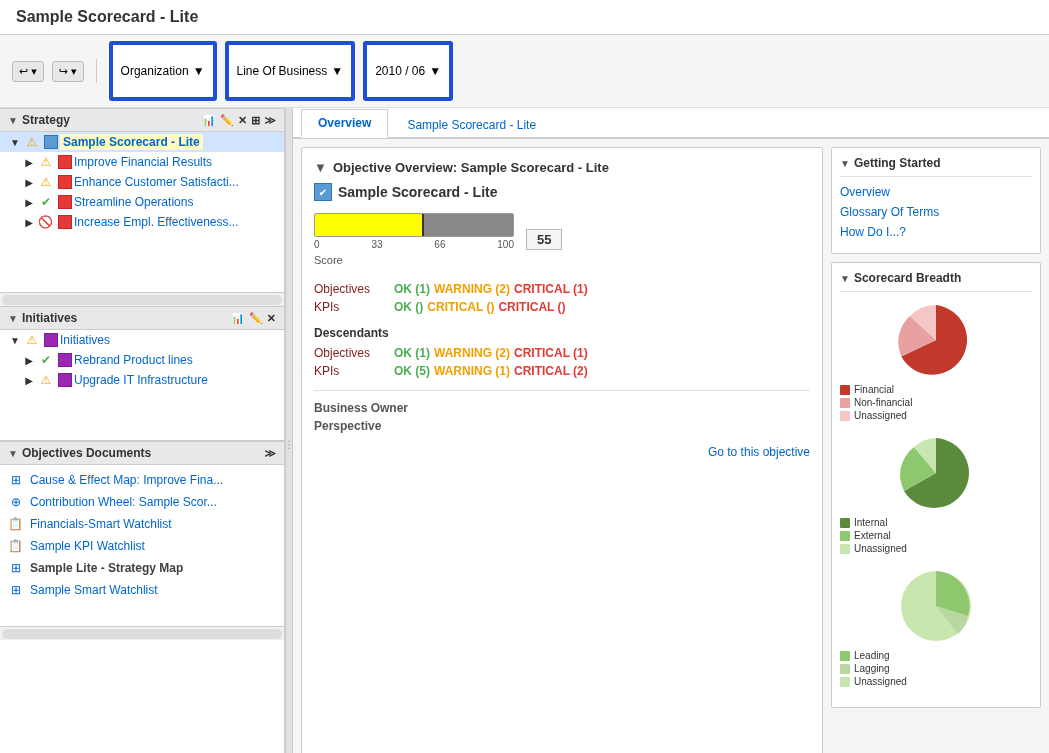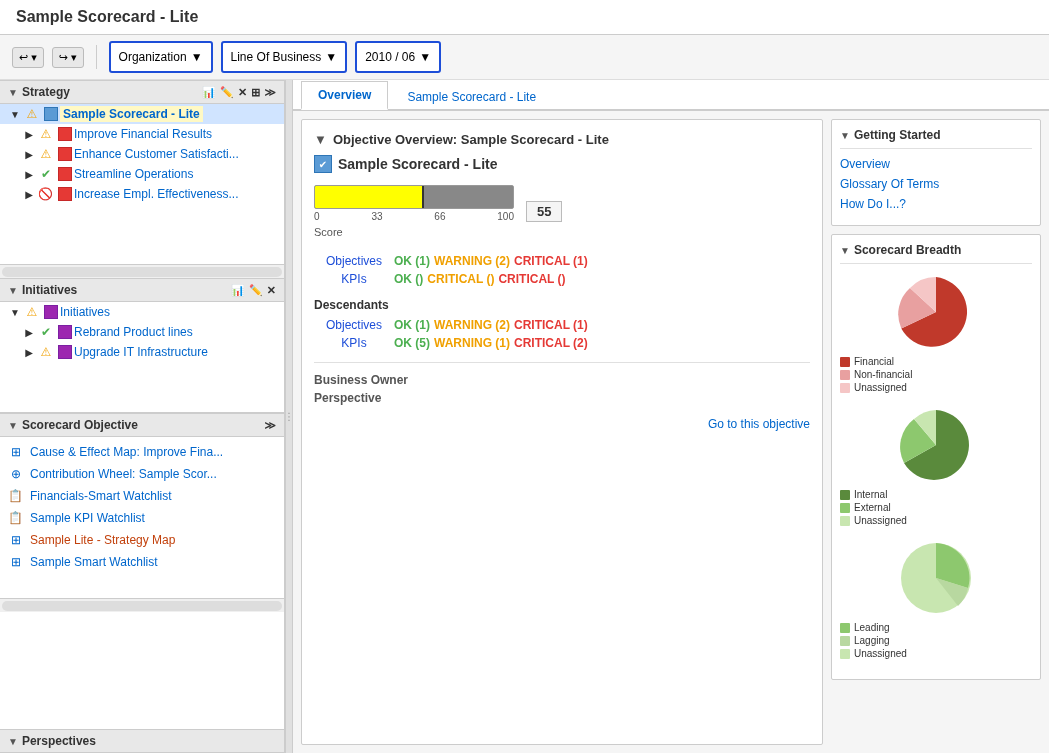--- a/index.html
+++ b/index.html
@@ -30,23 +30,23 @@
       padding: 3px 6px;
       cursor: pointer;
       font-size: 11px;
       display: flex;
       align-items: center;
       gap: 2px;
     }
 
     .toolbar-dropdown {
       background: #fff;
-      border: 2px solid #1d4ed8;
+      border: 4px solid #1d4ed8;
       border-radius: 3px;
-      padding: 7px 8px;
+      padding: 19px 8px;
       cursor: pointer;
       font-size: 12px;
       display: flex;
       align-items: center;
       gap: 4px;
     }
 
     .main-layout {
       display: flex;
       height: calc(753px - 80px);
@@ -328,22 +328,21 @@
 
     .children-row {
       display: flex;
       align-items: center;
       margin-bottom: 4px;
       font-size: 12px;
     }
 
     .children-row-label {
       width: 80px;
-      color: #1d4ed8;
-      text-align: center;
+      color: #7f1d1d;
     }
 
     .status-ok { color: #4caf50; font-weight: bold; margin-right: 4px; }
     .status-warning { color: #f0a000; font-weight: bold; margin-right: 4px; }
     .status-critical { color: #e53935; font-weight: bold; margin-right: 4px; }
 
     .meta-row {
       display: flex;
       margin-bottom: 4px;
     }
@@ -535,21 +534,21 @@
         <span class="icon-warning tree-icon">⚠</span>
         <span style="display:inline-block; width:14px; height:14px; background:#9c27b0; border:1px solid #7b1fa2; vertical-align:middle; margin:0 2px;"></span>
         <span class="tree-label">Upgrade IT Infrastructure</span>
       </div>
     </div>
 
     <div class="docs-section">
       <div class="section-header">
         <div class="section-header-left">
           <span class="tri-icon">▼</span>
-          <span>Scorecard Objective</span>
+          <span>Objectives Documents</span>
         </div>
         <div class="section-tools">
           <span style="cursor:pointer; font-size:11px;">≫</span>
         </div>
       </div>
       <div class="docs-list">
         <div class="doc-item">
           <span class="doc-icon" style="color:#0066cc;">⊞</span>
           <span style="color:#0066cc;">Cause &amp; Effect Map: Improve Fina...</span>
         </div>
@@ -560,21 +559,21 @@
         <div class="doc-item">
           <span class="doc-icon" style="color:#e53935;">📋</span>
           <span style="color:#0066cc;">Financials-Smart Watchlist</span>
         </div>
         <div class="doc-item">
           <span class="doc-icon" style="color:#e53935;">📋</span>
           <span style="color:#0066cc;">Sample KPI Watchlist</span>
         </div>
         <div class="doc-item">
           <span class="doc-icon" style="color:#0066cc;">⊞</span>
-          <span style="color:#c2410c;">Sample Lite - Strategy Map</span>
+          <span style="color:#404040;font-weight:bold;">Sample Lite - Strategy Map</span>
         </div>
         <div class="doc-item">
           <span class="doc-icon" style="color:#0066cc;">⊞</span>
           <span style="color:#0066cc;">Sample Smart Watchlist</span>
         </div>
       </div>
       <div class="scrollbar-area">
         <div class="h-scrollbar"></div>
       </div>
     </div>

